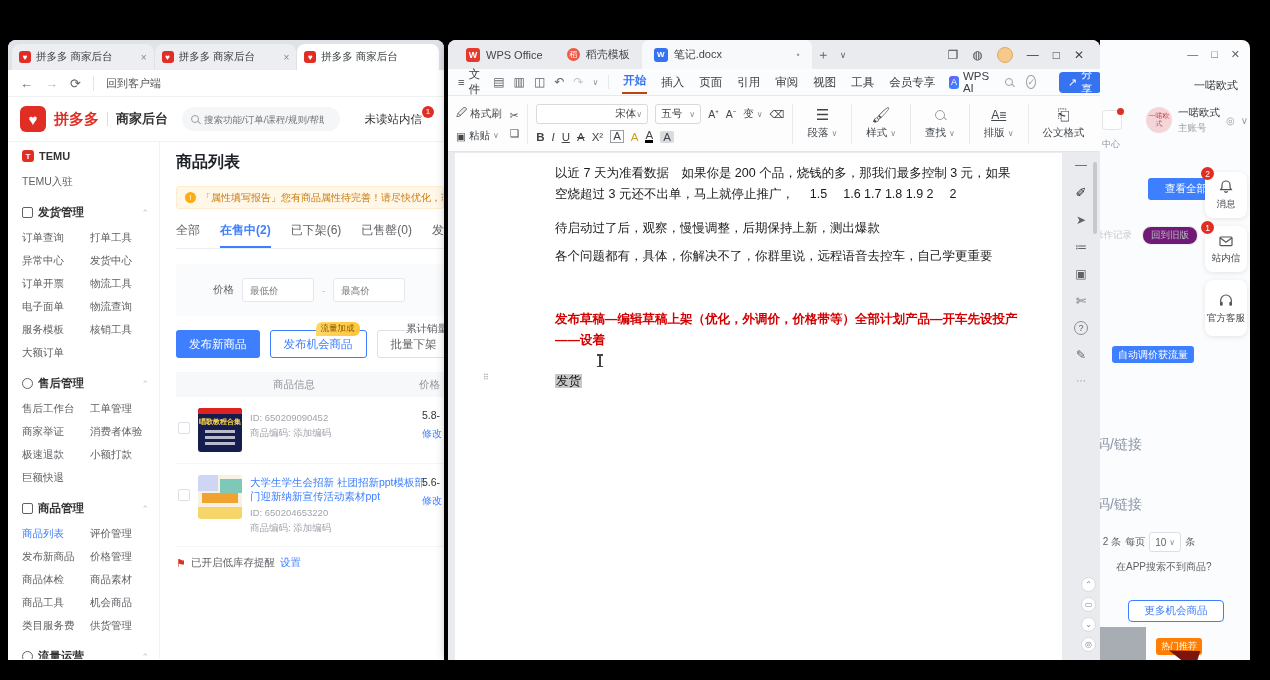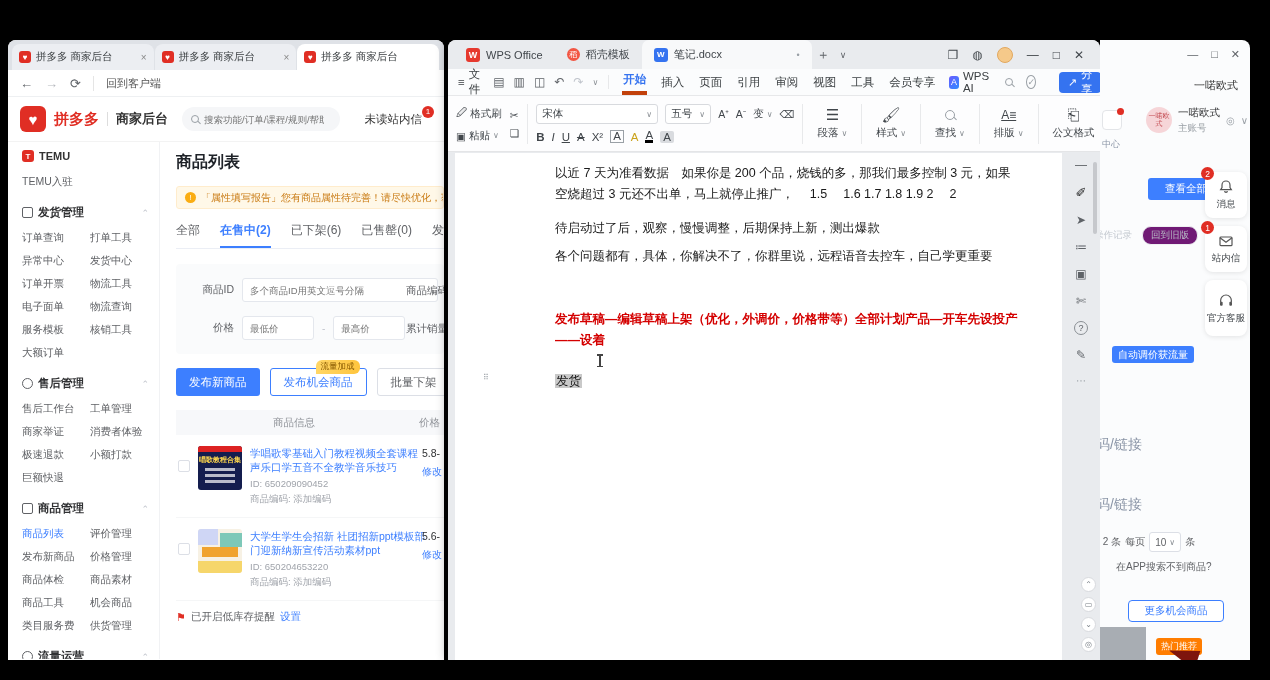--- a/index.html
+++ b/index.html
@@ -89,21 +89,21 @@
   .wlogo{width:14px;height:14px;border-radius:3px;background:#e6392e;color:#fff;font-size:9px;font-weight:bold;display:flex;align-items:center;justify-content:center;flex:none;}
   .dlogo{width:13px;height:13px;border-radius:50%;background:#f25643;color:#fff;font-size:8px;display:flex;align-items:center;justify-content:center;flex:none;}
   .wdoc{width:14px;height:14px;border-radius:3px;background:#3573f0;color:#fff;font-size:8px;font-weight:bold;display:flex;align-items:center;justify-content:center;flex:none;}
   .wtabctl{color:#5f6368;font-size:13px;margin:0 5px;}
   .wwinctl{margin-left:auto;display:flex;align-items:center;gap:14px;color:#41464b;font-size:12px;padding-right:10px;}
   .wavatar{width:16px;height:16px;border-radius:50%;background:#f5c98a;border:1px solid #e2a85f;}
   .wmenu{height:27px;background:#fbfcfd;border-bottom:1px solid #e7e8ea;display:flex;align-items:center;padding:0 10px;gap:13px;font-size:11.5px;color:#3c4043;}
   .wfile{display:flex;align-items:center;gap:4px;}
   .qicons{display:flex;gap:9px;color:#5f6368;font-size:12px;align-items:center;border-right:1px solid #e7e8ea;padding-right:10px;}
   .mitem{padding:2px 1px;white-space:nowrap;}
-  .mitem.active{color:#3573f0;font-weight:bold;border-bottom:4px solid #c2410c;padding-bottom:4px;}
+  .mitem.active{color:#3573f0;font-weight:bold;border-bottom:2px solid #c2410c;padding-bottom:4px;}
   .aiico{width:13px;height:13px;border-radius:3px;background:linear-gradient(135deg,#6a5cff,#2e8bff);color:#fff;font-size:9px;display:flex;align-items:center;justify-content:center;}
   .sharebtn{margin-left:auto;background:#3573f0;color:#fff;font-size:11px;height:21px;padding:0 9px;border-radius:4px;display:flex;align-items:center;gap:4px;}
   .syncico{width:14px;height:14px;border:1.2px solid #9aa0a6;border-radius:50%;color:#9aa0a6;font-size:9px;display:flex;align-items:center;justify-content:center;margin-left:auto;}
   .sharebtn{margin-left:10px;}
   .wribbon{height:56px;background:#fdfdfe;border-bottom:1px solid #e4e5e7;display:flex;align-items:center;padding:0 8px;gap:8px;}
   .rgroup{display:flex;flex-direction:column;justify-content:center;gap:6px;height:48px;}
   .rdiv{width:1px;height:40px;background:#e8e9eb;flex:none;}
   .rrow{display:flex;align-items:center;gap:7px;}
   .rbtn{font-size:10.5px;color:#41464b;display:flex;align-items:center;gap:3px;white-space:nowrap;}
   .selbox{border:1px solid #d8dade;background:#fff;border-radius:3px;height:20px;display:flex;align-items:center;justify-content:space-between;font-size:10.5px;color:#41464b;padding:0 5px;}
@@ -286,25 +286,20 @@
       </div>
       <div class="ltabs">
         <span class="ltab">全部</span>
         <span class="ltab active">在售中(2)</span>
         <span class="ltab">已下架(6)</span>
         <span class="ltab">已售罄(0)</span>
         <span class="ltab">发布中(0)</span>
       </div>
       <div class="filtercard">
         <div class="frow">
-          <span class="flabel">商品ID</span>
-          <input class="finput" style="width: 196px;" placeholder="多个商品ID用英文逗号分隔">
-          <span class="rightlabel" style="top:20px;">商品编码</span>
-        </div>
-        <div class="frow">
           <span class="flabel">价格</span>
           <input class="finput" style="width: 72px;" placeholder="最低价">
           <span style="color:#c0c4cc;font-size:10px;">-</span>
           <input class="finput" style="width: 72px;" placeholder="最高价">
           <span class="rightlabel" style="top:58px;">累计销量</span>
         </div>
       </div>
       <div class="btnrow">
         <div class="btn primary">发布新商品</div>
         <div class="btn outline-b">
@@ -322,21 +317,20 @@
       <div class="prow">
         <span class="chk"></span>
         <div class="cover cover1">
           <div class="bar"></div>
           <div class="t">唱歌教程合集</div>
           <div class="l"></div>
             <div class="l"></div>
             <div class="l"></div>
         </div>
         <div class="pinfo">
-          <div class="ptitle">学唱歌零基础入门教程视频全套课程声乐口学五音不全教学音乐技巧</div>
           <div class="pmeta">ID: 650209090452</div>
           <div class="pmeta">商品编码: 添加编码</div>
         </div>
         <div class="pprice">
           <div class="v">5.8-</div>
           <div class="e">修改</div>
         </div>
       </div>
 
       <div class="prow">
@@ -438,21 +432,21 @@
           <span class="caret-s">∨</span>
         </span>
     </div>
     <div class="rgroup">
       <span class="rbtn">✂</span>
       <span class="rbtn">❏</span>
     </div>
     <div class="rdiv"></div>
     <div class="rgroup">
       <div class="rrow">
-        <span class="selbox" style="width:122px;">
+        <span class="selbox" style="width:112px;justify-content:flex-end;">
             <span>宋体</span>
             <span class="caret-s">∨</span>
           </span>
         <span class="selbox" style="width:46px;">
             <span>五号</span>
             <span class="caret-s">∨</span>
           </span>
         <span class="rbtn">A⁺</span>
         <span class="rbtn">A⁻</span>
         <span class="rbtn">变<span class="caret-s">∨</span></span>

